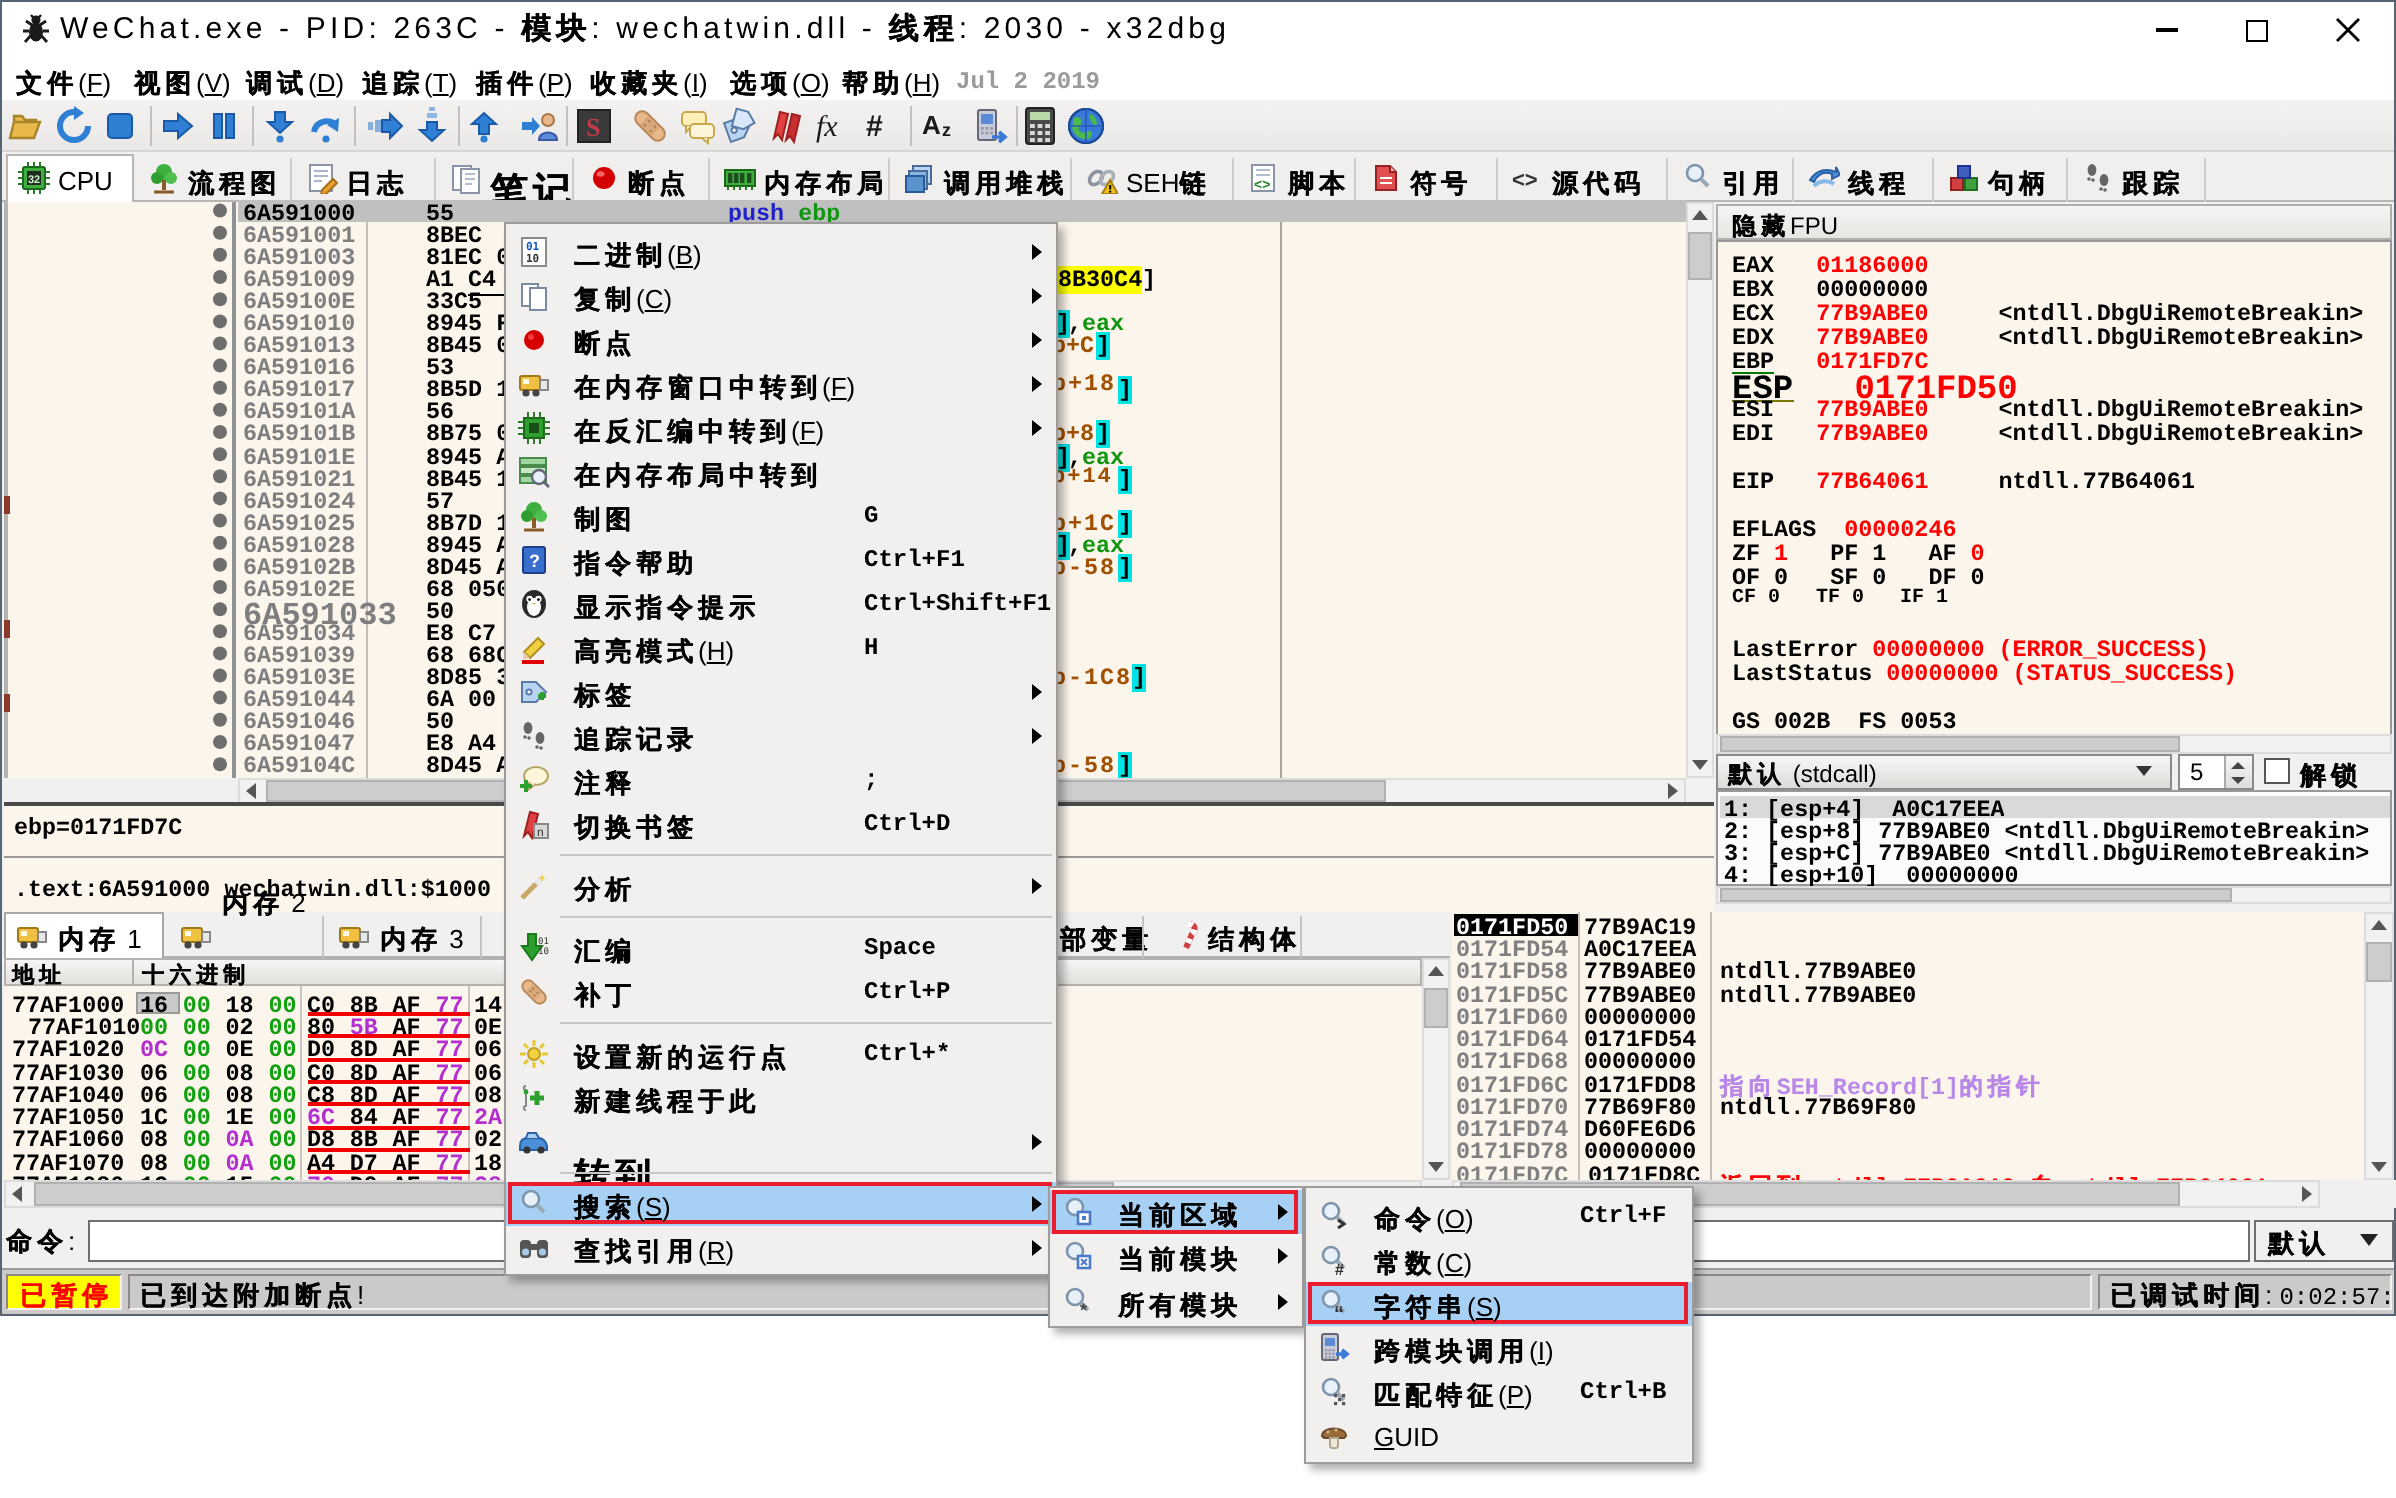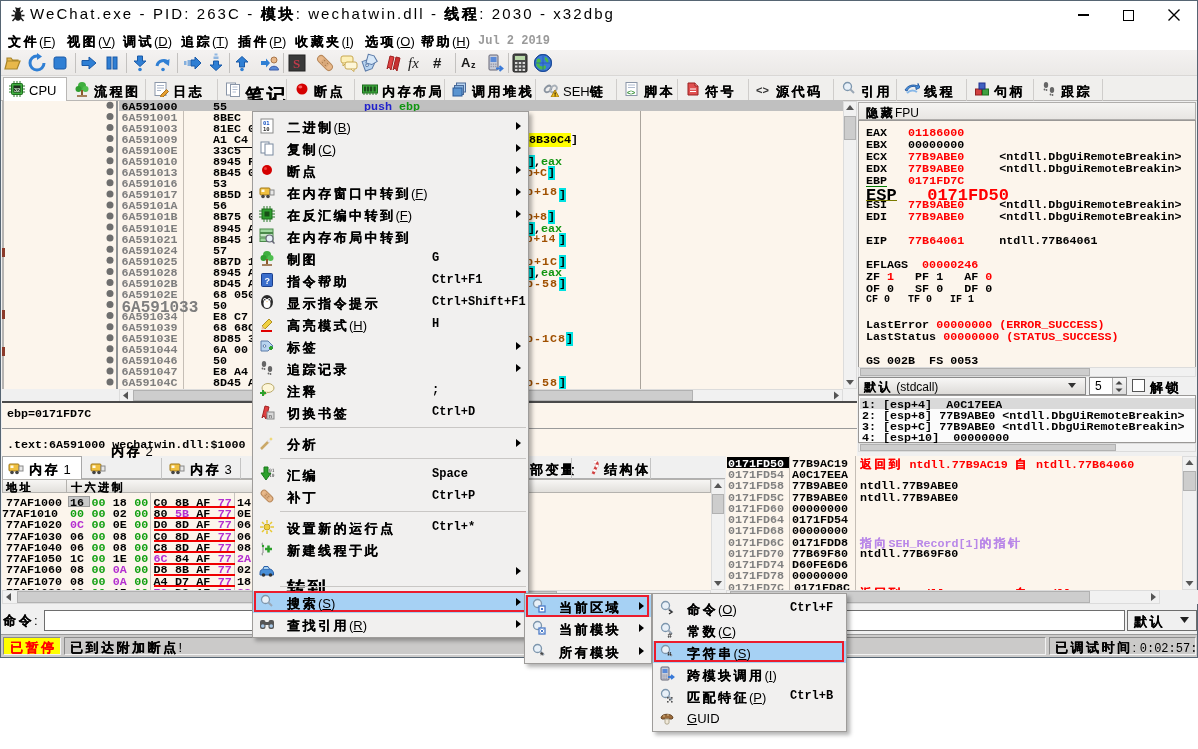--- a/index.html
+++ b/index.html
@@ -510,21 +510,21 @@
 <div class="ab mono" style="left:68px;top:2.9px;font-size:11.7px;color:#000">16</div>
 <div class="ab mono" style="left:89.4px;top:2.9px;font-size:11.7px;color:#12a012">00</div>
 <div class="ab mono" style="left:110.8px;top:2.9px;font-size:11.7px;color:#000">18</div>
 <div class="ab mono" style="left:132.2px;top:2.9px;font-size:11.7px;color:#12a012">00</div>
 <div class="ab mono" style="left:151.5px;top:2.9px;font-size:11.7px;color:#000">C0</div>
 <div class="ab mono" style="left:172.9px;top:2.9px;font-size:11.7px;color:#000">8B</div>
 <div class="ab mono" style="left:194.3px;top:2.9px;font-size:11.7px;color:#000">AF</div>
 <div class="ab mono" style="left:215.7px;top:2.9px;font-size:11.7px;color:#b42fd0">77</div>
 <div class="ab mono" style="left:235px;top:2.9px;font-size:11.7px;color:#000">14</div>
 <div class="ab" style="left:151.5px;top:13.2px;width:81px;height:2px;background:#f00000"></div>
-<div class="ab mono" style="left:0;top:14.2px;font-size:11.7px;color:#000">77AF1010</div>
+<div class="ab mono" style="left:12px;top:14.2px;font-size:11.7px;color:#000">77AF1010</div>
 <div class="ab mono" style="left:68px;top:14.2px;font-size:11.7px;color:#12a012">00</div>
 <div class="ab mono" style="left:89.4px;top:14.2px;font-size:11.7px;color:#12a012">00</div>
 <div class="ab mono" style="left:110.8px;top:14.2px;font-size:11.7px;color:#000">02</div>
 <div class="ab mono" style="left:132.2px;top:14.2px;font-size:11.7px;color:#12a012">00</div>
 <div class="ab mono" style="left:151.5px;top:14.2px;font-size:11.7px;color:#000">80</div>
 <div class="ab mono" style="left:172.9px;top:14.2px;font-size:11.7px;color:#b42fd0">5B</div>
 <div class="ab mono" style="left:194.3px;top:14.2px;font-size:11.7px;color:#000">AF</div>
 <div class="ab mono" style="left:215.7px;top:14.2px;font-size:11.7px;color:#b42fd0">77</div>
 <div class="ab mono" style="left:235px;top:14.2px;font-size:11.7px;color:#000">0E</div>
 <div class="ab" style="left:151.5px;top:24.4px;width:81px;height:2px;background:#f00000"></div>
@@ -617,21 +617,20 @@
     <path d="M9 3.0 L4 7.0 L9 11.0 Z" fill="#555"></path>
   </svg>
 <div class="ab" style="left:17px;top:591px;width:540px;height:12px;background:#cdcdcd;border:1px solid #b1b1b1"></div>
 <div class="ab" style="left:726px;top:456px;width:456px;height:134px;background:#fcf5ec"></div>
 <div class="ab" style="left:789px;top:456px;width:1px;height:134px;background:#c5beb6"></div>
 <div class="ab" style="left:855px;top:456px;width:1px;height:134px;background:#c5beb6"></div>
 <div class="ab" style="left:726px;top:456px;width:456px;height:134px;overflow:hidden">
 <div class="ab" style="left:0.5px;top:0.8px;width:62px;height:11.5px;background:#000"></div>
 <div class="ab mono" style="left:2px;top:0.9px;font-size:11.7px;color:#fff">0171FD50</div>
 <div class="ab mono" style="left:66px;top:0.9px;font-size:11.7px;color:#000">77B9AC19</div>
-<div class="ab mono" style="left:134px;top:0.9px;font-size:11.7px;color:#000;font-size:11.7px"><span class="red"><span class="cj">返回到</span> ntdll.77B9AC19 <span class="cj">自</span> ntdll.77B64060</span></div>
 <div class="ab mono" style="left:2px;top:12.2px;font-size:11.7px;color:#808080">0171FD54</div>
 <div class="ab mono" style="left:66px;top:12.2px;font-size:11.7px;color:#000">A0C17EEA</div>
 <div class="ab mono" style="left:2px;top:23.4px;font-size:11.7px;color:#808080">0171FD58</div>
 <div class="ab mono" style="left:66px;top:23.4px;font-size:11.7px;color:#000">77B9ABE0</div>
 <div class="ab mono" style="left:134px;top:23.4px;font-size:11.7px;color:#000;font-size:11.7px">ntdll.77B9ABE0</div>
 <div class="ab mono" style="left:2px;top:34.6px;font-size:11.7px;color:#808080">0171FD5C</div>
 <div class="ab mono" style="left:66px;top:34.6px;font-size:11.7px;color:#000">77B9ABE0</div>
 <div class="ab mono" style="left:134px;top:34.6px;font-size:11.7px;color:#000;font-size:11.7px">ntdll.77B9ABE0</div>
 <div class="ab mono" style="left:2px;top:45.9px;font-size:11.7px;color:#808080">0171FD60</div>
 <div class="ab mono" style="left:66px;top:45.9px;font-size:11.7px;color:#000">00000000</div>

